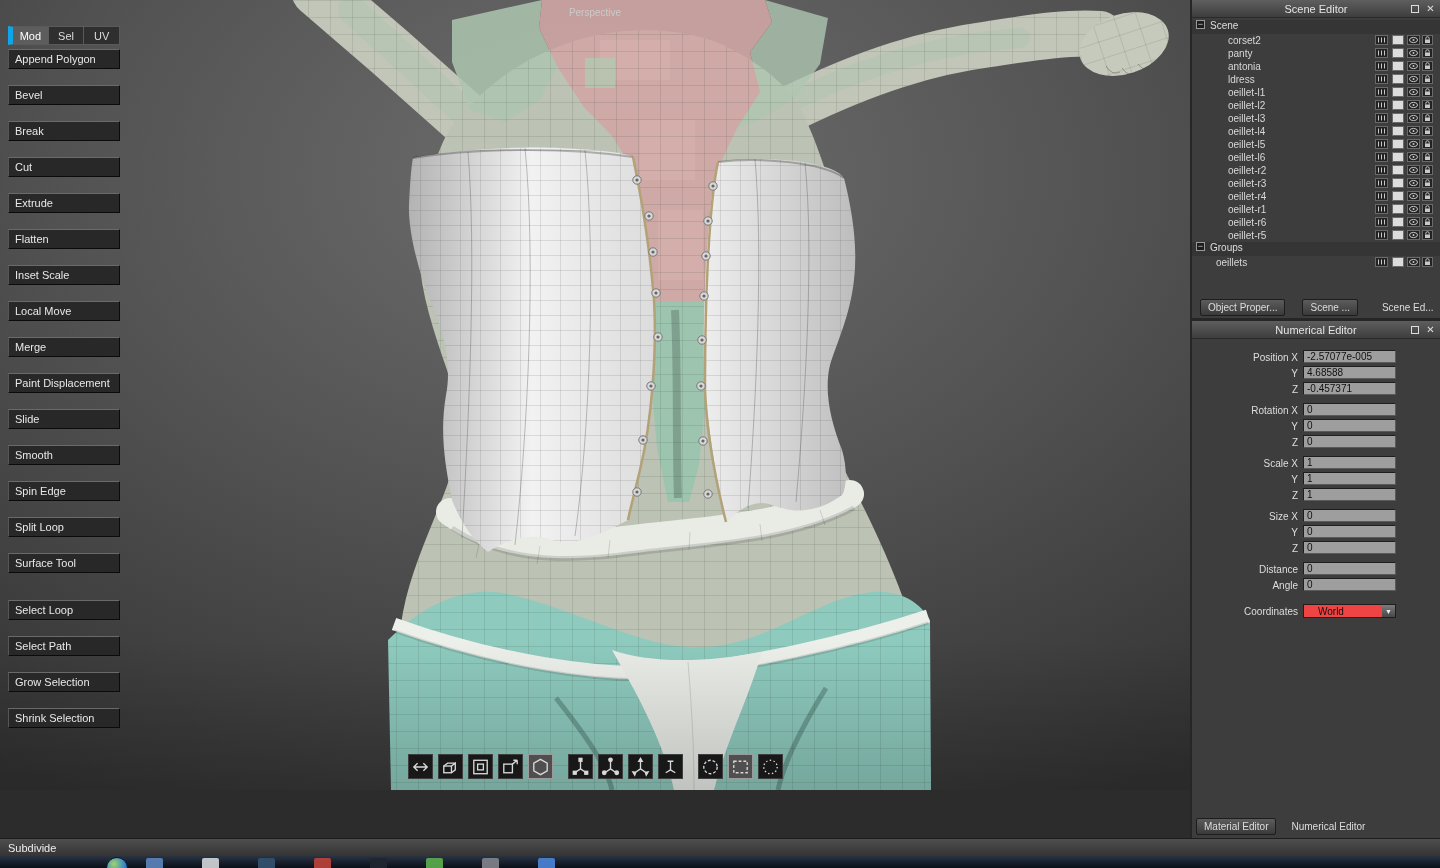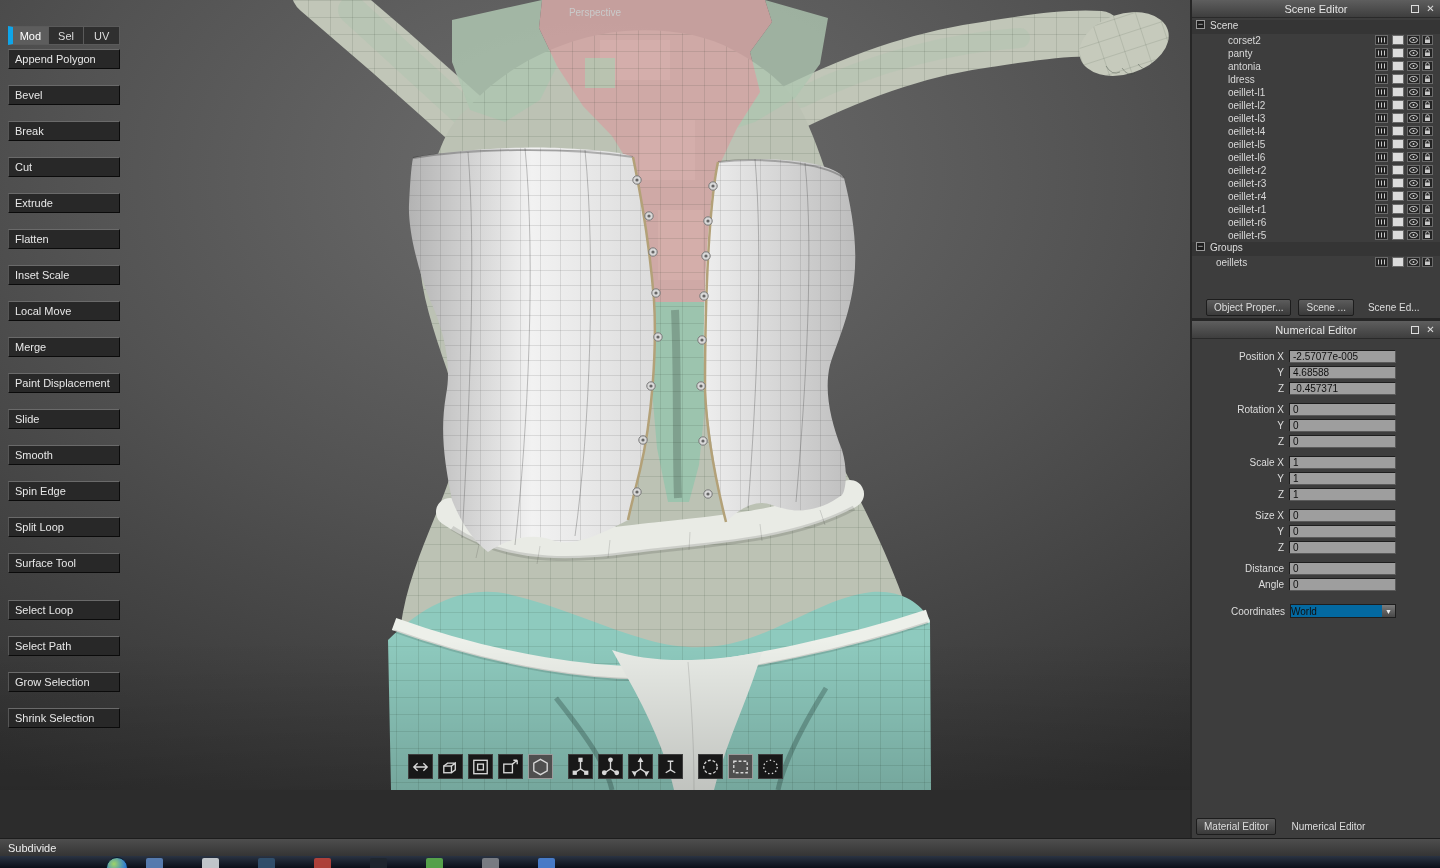--- a/index.html
+++ b/index.html
@@ -51,32 +51,32 @@
 .ph-box{width:8px;height:8px;border:1px solid #ddd}
 
 
 .scene-tree{flex:1;overflow:hidden;padding-top:2px}
 .tree-root{height:14px;display:flex;background:#353535;color:#ddd;font-size:10px;gap:5px;padding-left:4px}
 .expander{width:9px;height:9px;border:1px solid #999;background:#1d1d1d;color:#ccc;font-size:9px;line-height:7px;text-align:center;cursor:default}
 .expander::before{content:"\2212"}
 .tree-row{height:13px;display:flex;align-items:center;color:#d8d8d8;font-size:10px;padding-left:36px;padding-right:7px}
 .tree-row .row-label{flex:1;white-space:nowrap;overflow:hidden}
 .tree-row.group-row{padding-left:24px}
-.scene-tabs{height:19px;display:flex;align-items:center;gap:7px;padding:0 14px 3px;margin-top:auto}
+.scene-tabs{height:19px;display:flex;align-items:center;gap:17px;padding:0 8px 3px;margin-top:auto}
 .panel-tab{font-size:10px;color:#ddd;padding:2px 7px;cursor:default;white-space:nowrap}
 .panel-tab.raised{background:linear-gradient(#5c5c5c,#3a3a3a);border:1px solid #1d1d1d;border-radius:2px}
 
 
 .num-rows{padding:11px 44px 0 6px}
-.num-row{display:flex;align-items:center;margin-bottom:3px}
+.num-row{display:flex;align-items:flex-end;margin-bottom:3px}
 .num-row.group-gap{margin-top:8px}
 .num-label{flex:1;text-align:right;color:#dedede;font-size:10px;padding-right:5px;white-space:nowrap}
-.num-field{width:107px;height:13px;background:#9e9e9e;border:1px solid #1e1e1e;border-bottom-color:#5a5a5a;border-right-color:#5a5a5a;color:#101010;font-size:10px;padding:0 3px}
+.num-field{width:93px;height:13px;background:#9e9e9e;border:1px solid #1e1e1e;border-bottom-color:#5a5a5a;border-right-color:#5a5a5a;color:#101010;font-size:10px;padding:0 3px}
 .coord-row{display:flex;align-items:center;margin-top:13px}
-.dropdown{width:106px;height:14px;background:#0369a1;border:1px solid #1e1e1e;display:flex;align-items:center;font-size:10px;color:#101010;padding-left:0;position:relative;cursor:default}
+.dropdown{width:93px;height:14px;background:#ef4444;border:1px solid #1e1e1e;display:flex;align-items:center;font-size:10px;color:#101010;padding-left:14px;position:relative;cursor:default}
 .dd-arrow{position:absolute;right:0;top:0;width:13px;height:12px;background:linear-gradient(#7c7c7c,#474747);display:flex;align-items:center;justify-content:center;color:#eee;font-size:7px}
 .num-tabs{height:20px;display:flex;align-items:center;gap:8px;padding:0 4px 3px;margin-top:auto}
 
 
 .statusbar{height:18px;background:linear-gradient(#4e4e4e,#343434);border-top:1px solid #1d1d1d;color:#eee;font-size:11px;display:flex;align-items:center;padding-left:8px}
 .taskbar{height:12px;background:linear-gradient(#2a3342,#0a0f19);position:relative;overflow:hidden}
 .start-orb{position:absolute;left:106px;top:1px;width:22px;height:22px;border-radius:50%;background:radial-gradient(circle at 35% 30%,#9fd468,#2f7fd0 60%,#123c72);border:1px solid #0a1a30}
 .tb-icon{position:absolute;top:2px;width:17px;height:14px;border-radius:2px;opacity:.95}
 </style>
 </head>

